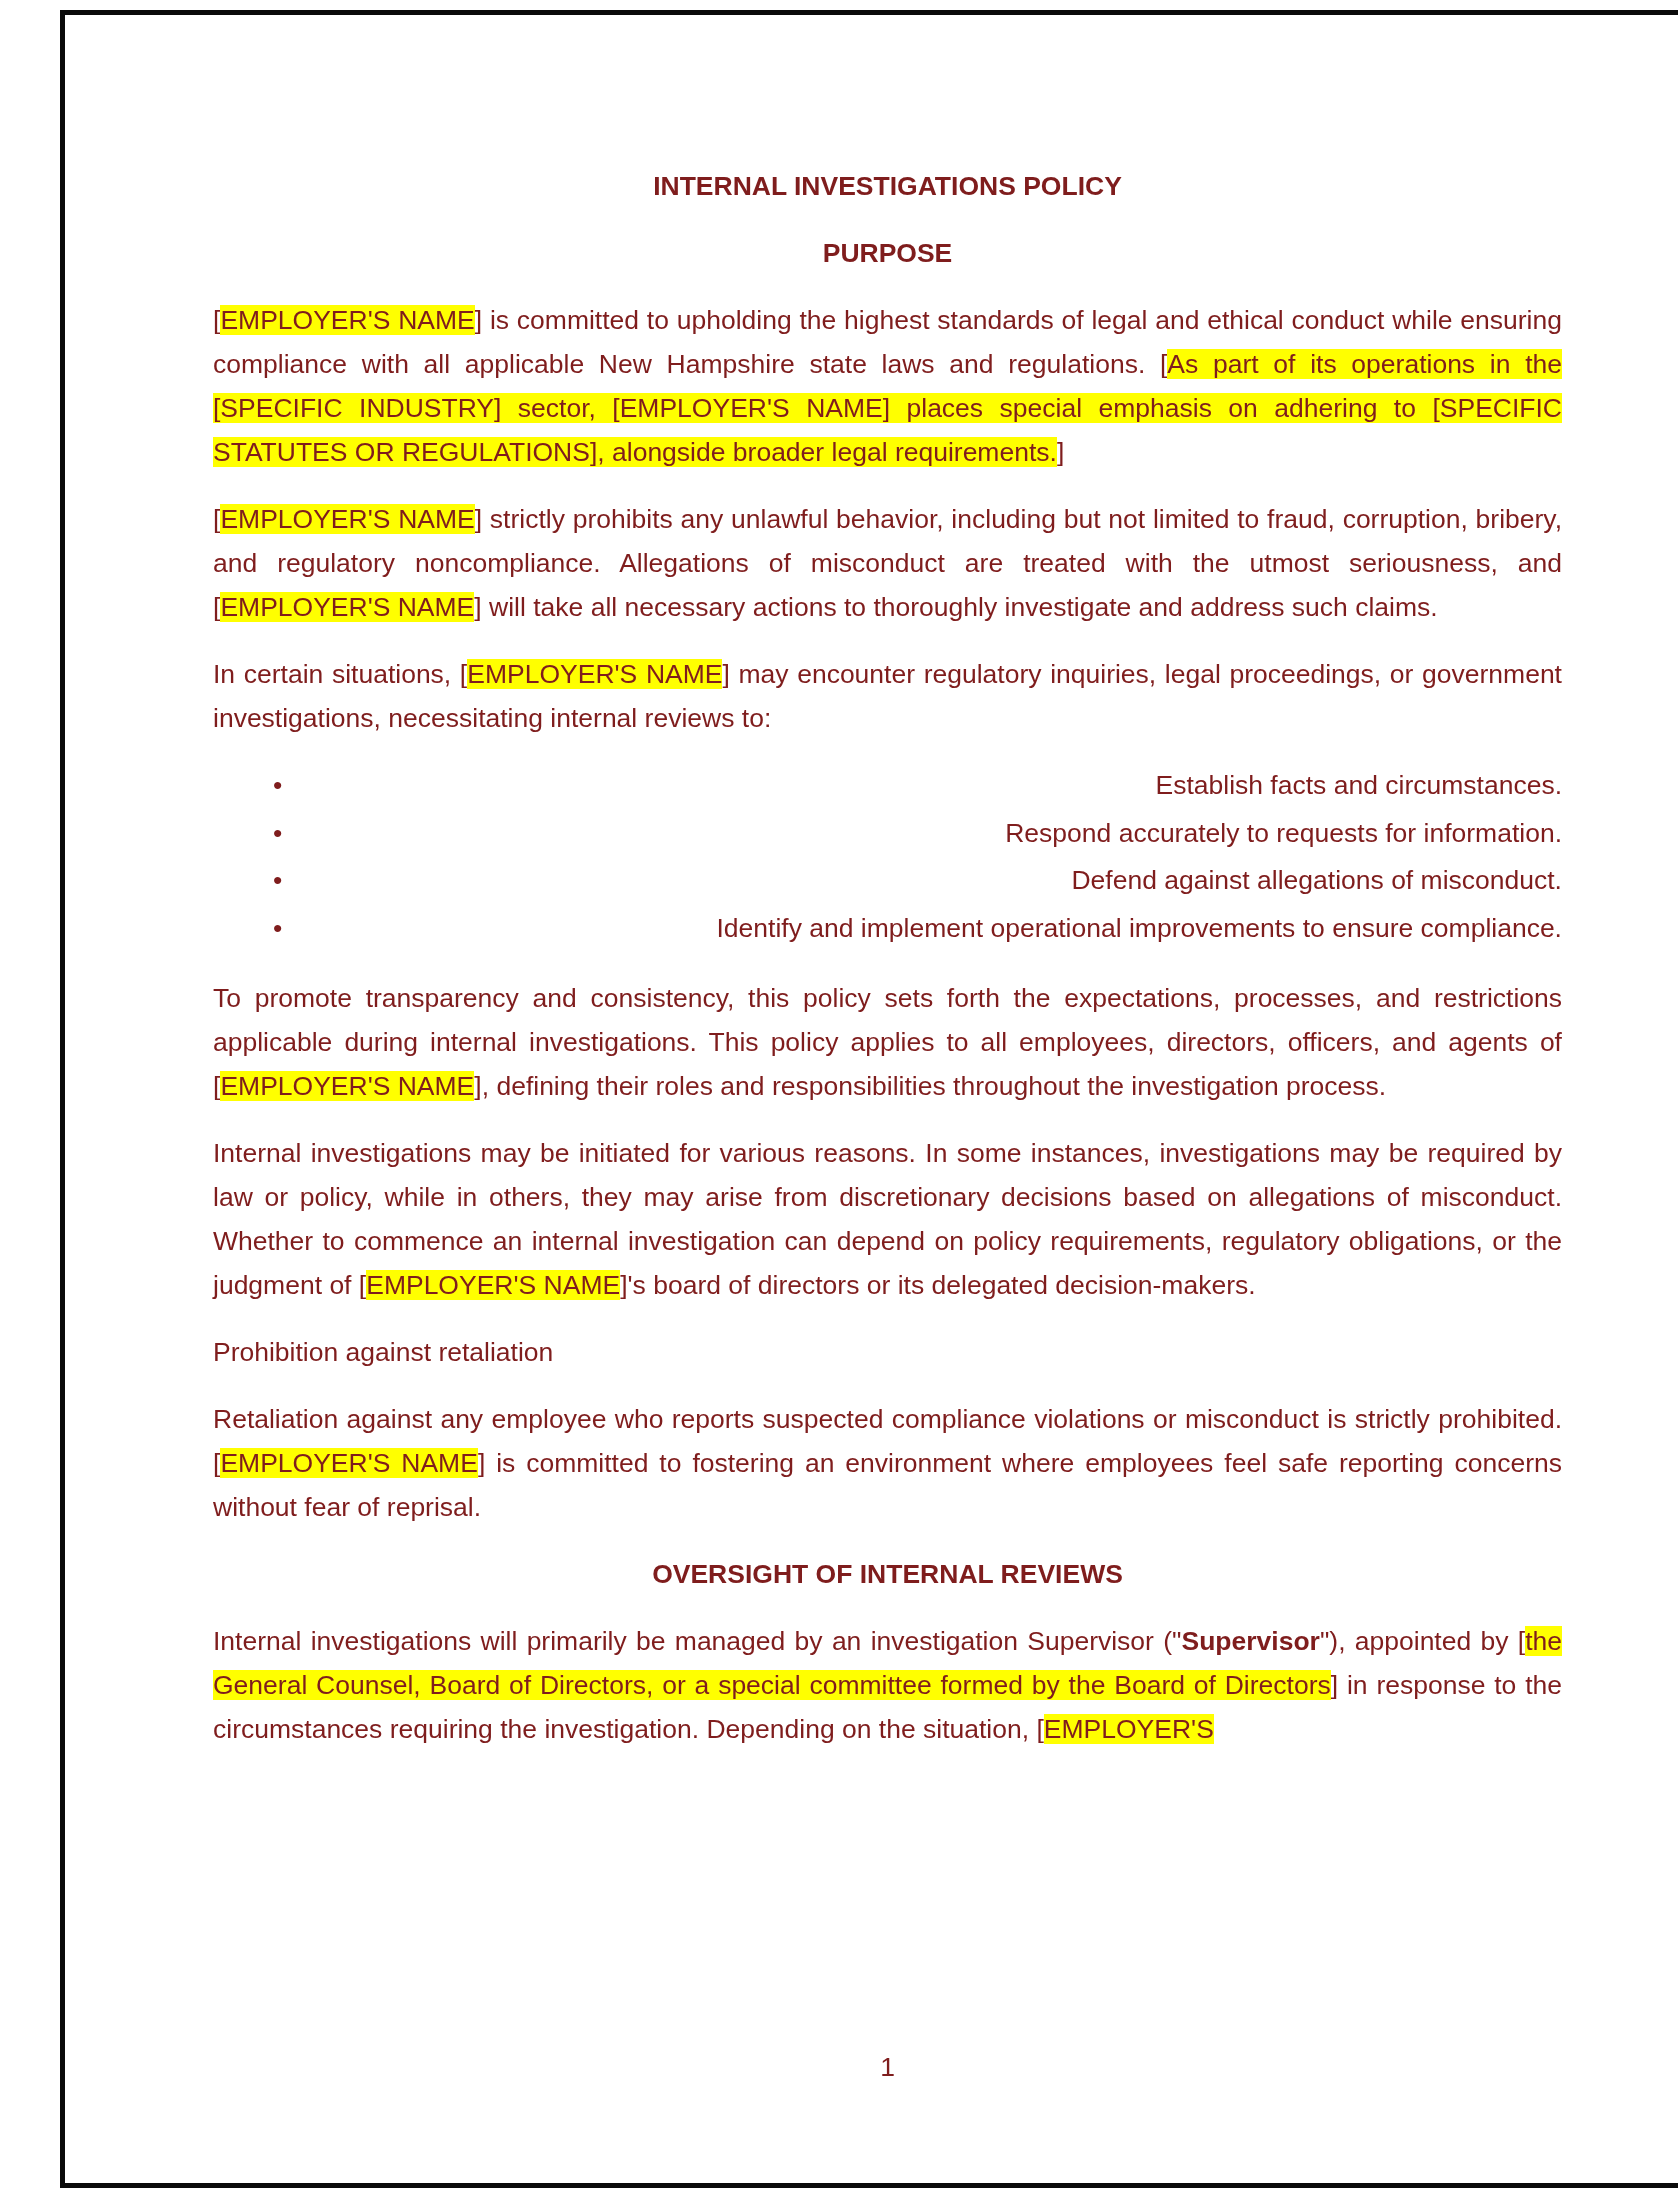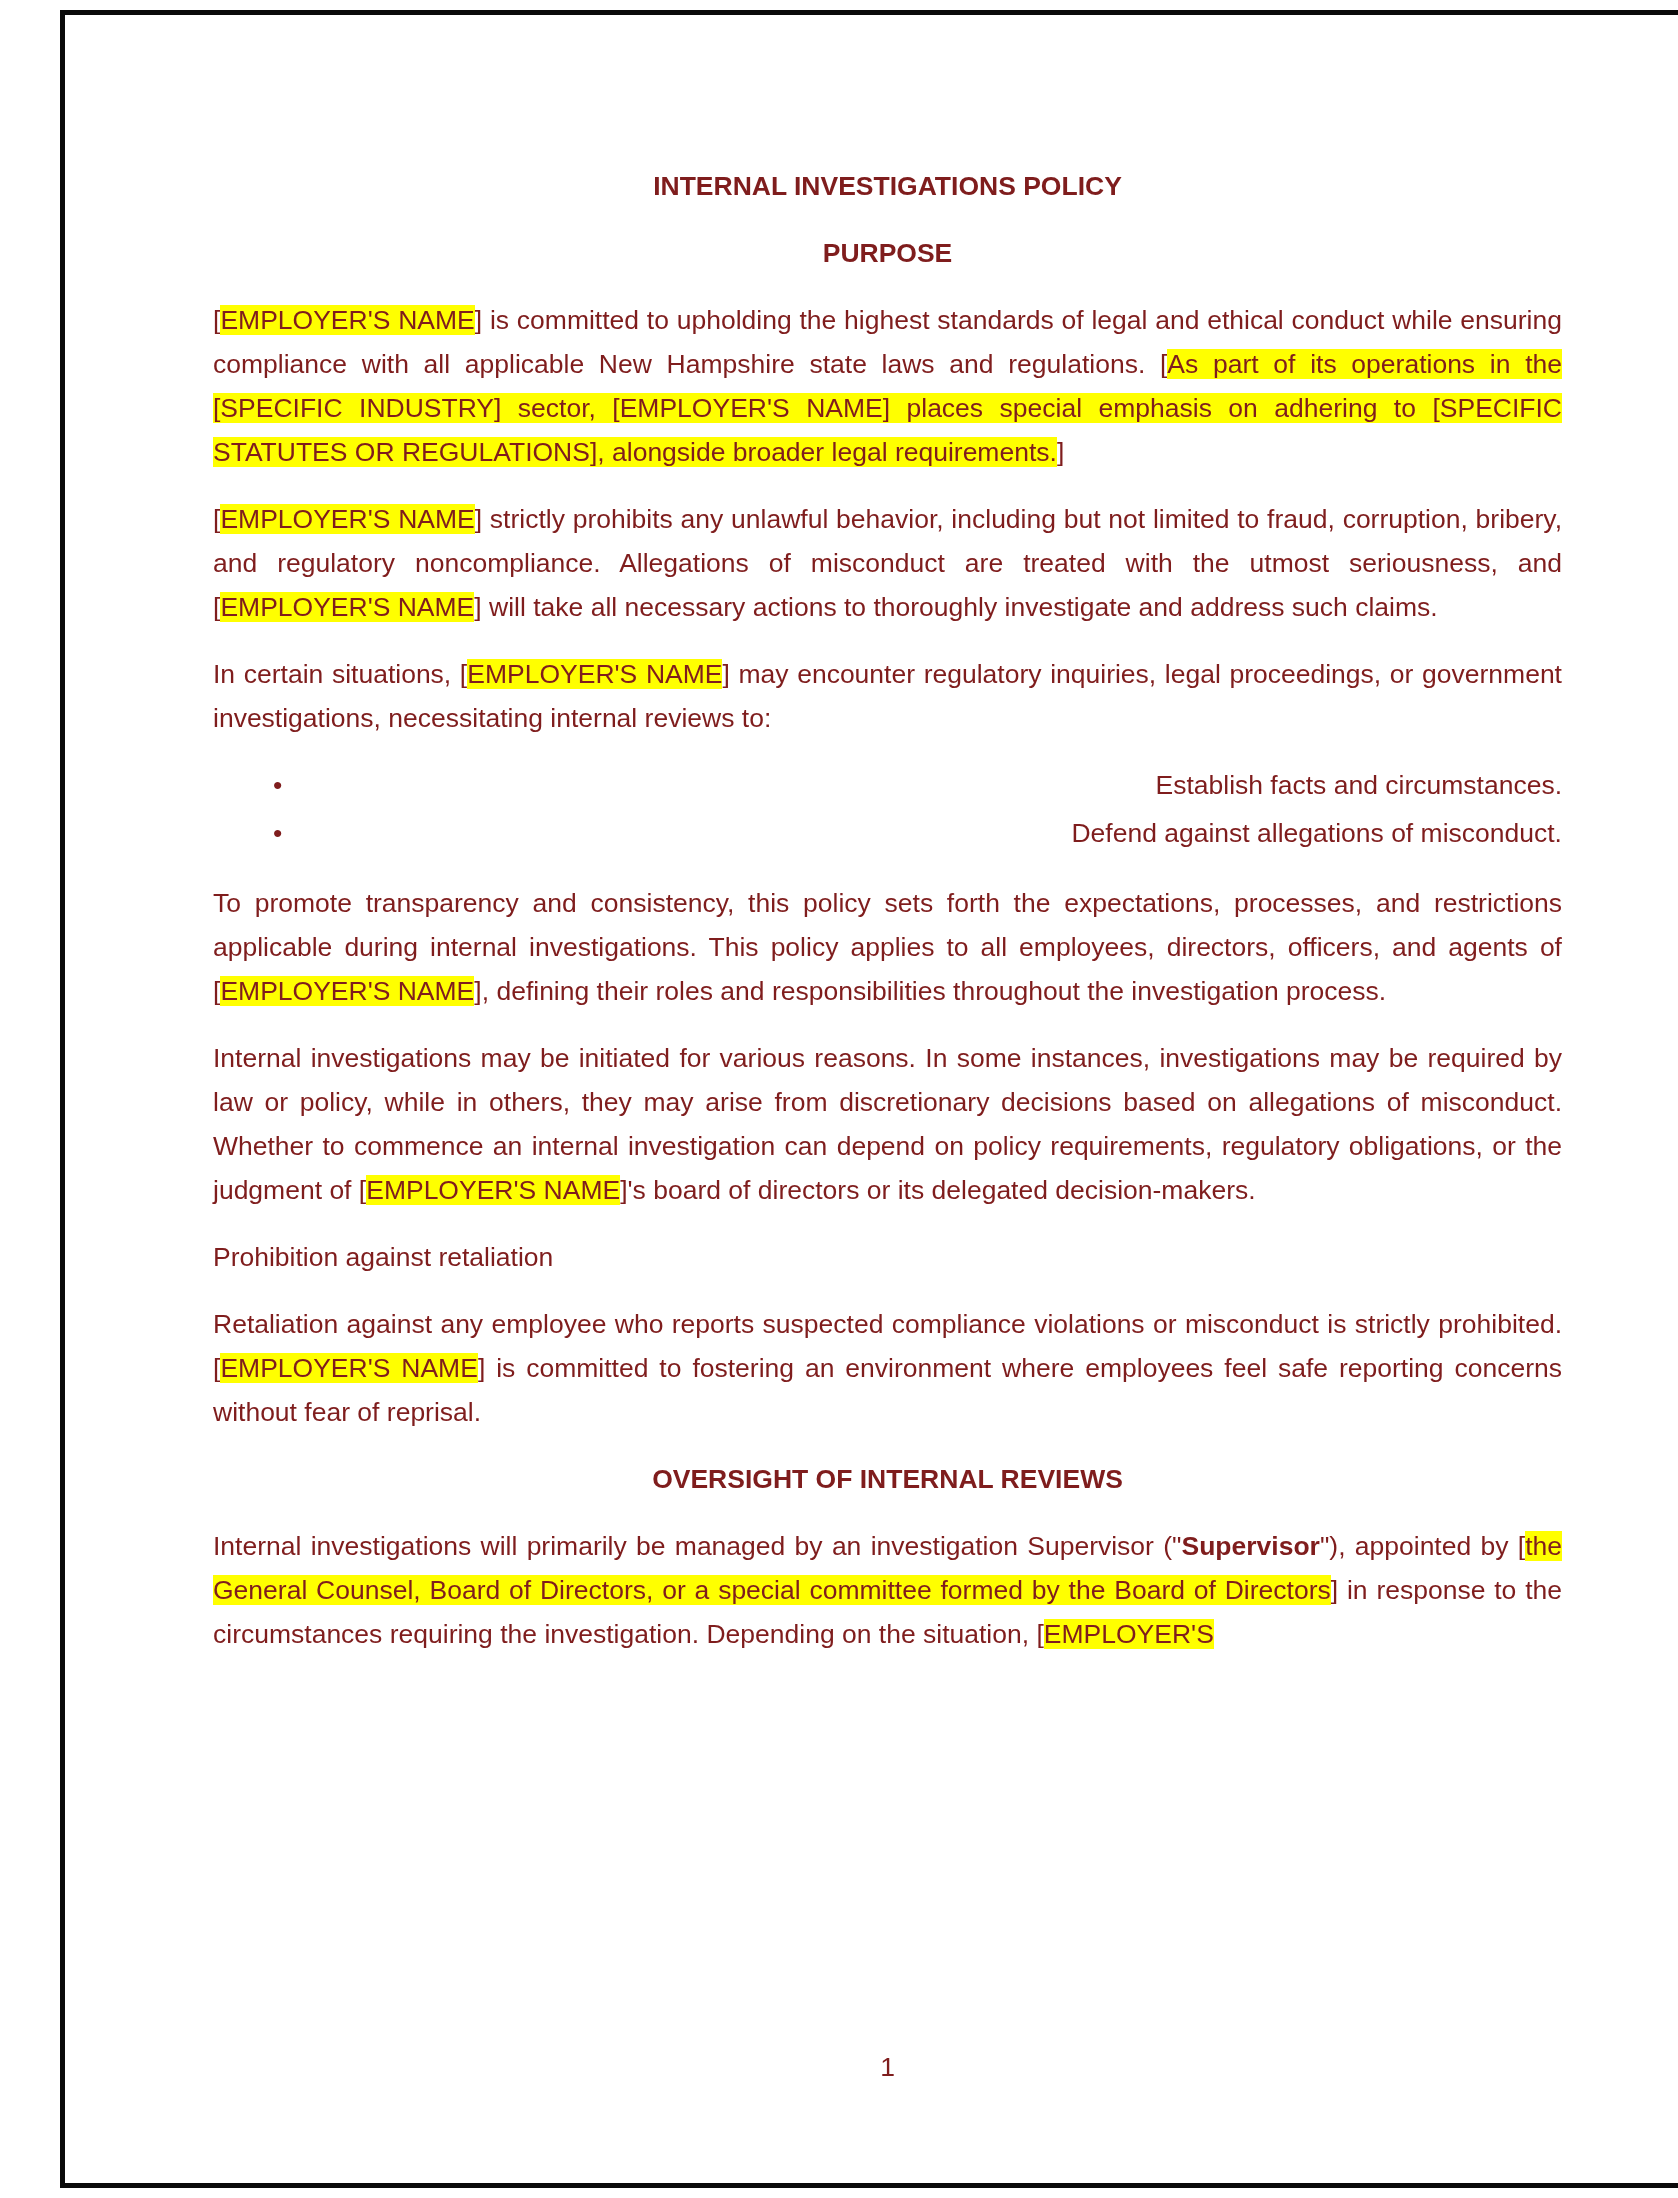--- a/index.html
+++ b/index.html
@@ -98,21 +98,23 @@
   <div class="page-border"></div>
   <div class="content">
     <p class="title">INTERNAL INVESTIGATIONS POLICY</p>
     <div id="doc-body">
         <p class="heading">PURPOSE</p>
         <p class="para"><span>[</span><span class="hl">EMPLOYER'S NAME</span><span>] is committed to upholding the highest standards of legal and ethical conduct while ensuring compliance with all applicable New Hampshire state laws and regulations. [</span><span class="hl">As part of its operations in the [SPECIFIC INDUSTRY] sector, [EMPLOYER'S NAME] places special emphasis on adhering to [SPECIFIC STATUTES OR REGULATIONS], alongside broader legal requirements.</span><span>]</span></p>
         <p class="para"><span>[</span><span class="hl">EMPLOYER'S NAME</span><span>] strictly prohibits any unlawful behavior, including but not limited to fraud, corruption, bribery, and regulatory noncompliance. Allegations of misconduct are treated with the utmost seriousness, and [</span><span class="hl">EMPLOYER'S NAME</span><span>] will take all necessary actions to thoroughly investigate and address such claims.</span></p>
         <p class="para"><span>In certain situations, [</span><span class="hl">EMPLOYER'S NAME</span><span>] may encounter regulatory inquiries, legal proceedings, or government investigations, necessitating internal reviews to:</span></p>
         <ul class="bullets">
           <li>Establish facts and circumstances.</li>
+          <li>Respond accurately to requests for information.</li>
           <li>Defend against allegations of misconduct.</li>
+          <li>Identify and implement operational improvements to ensure compliance.</li>
         </ul>
         <p class="para"><span>To promote transparency and consistency, this policy sets forth the expectations, processes, and restrictions applicable during internal investigations. This policy applies to all employees, directors, officers, and agents of [</span><span class="hl">EMPLOYER'S NAME</span><span>], defining their roles and responsibilities throughout the investigation process.</span></p>
         <p class="para"><span>Internal investigations may be initiated for various reasons. In some instances, investigations may be required by law or policy, while in others, they may arise from discretionary decisions based on allegations of misconduct. Whether to commence an internal investigation can depend on policy requirements, regulatory obligations, or the judgment of [</span><span class="hl">EMPLOYER'S NAME</span><span>]'s board of directors or its delegated decision-makers.</span></p>
         <p class="subheading">Prohibition against retaliation</p>
         <p class="para"><span>Retaliation against any employee who reports suspected compliance violations or misconduct is strictly prohibited. [</span><span class="hl">EMPLOYER'S NAME</span><span>] is committed to fostering an environment where employees feel safe reporting concerns without fear of reprisal.</span></p>
         <p class="heading">OVERSIGHT OF INTERNAL REVIEWS</p>
         <p class="para"><span>Internal investigations will primarily be managed by an investigation Supervisor ("</span><span class="b">Supervisor</span><span>"), appointed by [</span><span class="hl">the General Counsel, Board of Directors, or a special committee formed by the Board of Directors</span><span>] in response to the circumstances requiring the investigation. Depending on the situation, [</span><span class="hl">EMPLOYER'S</span></p>
       </div>
   </div>
   <div class="page-number">1</div>

